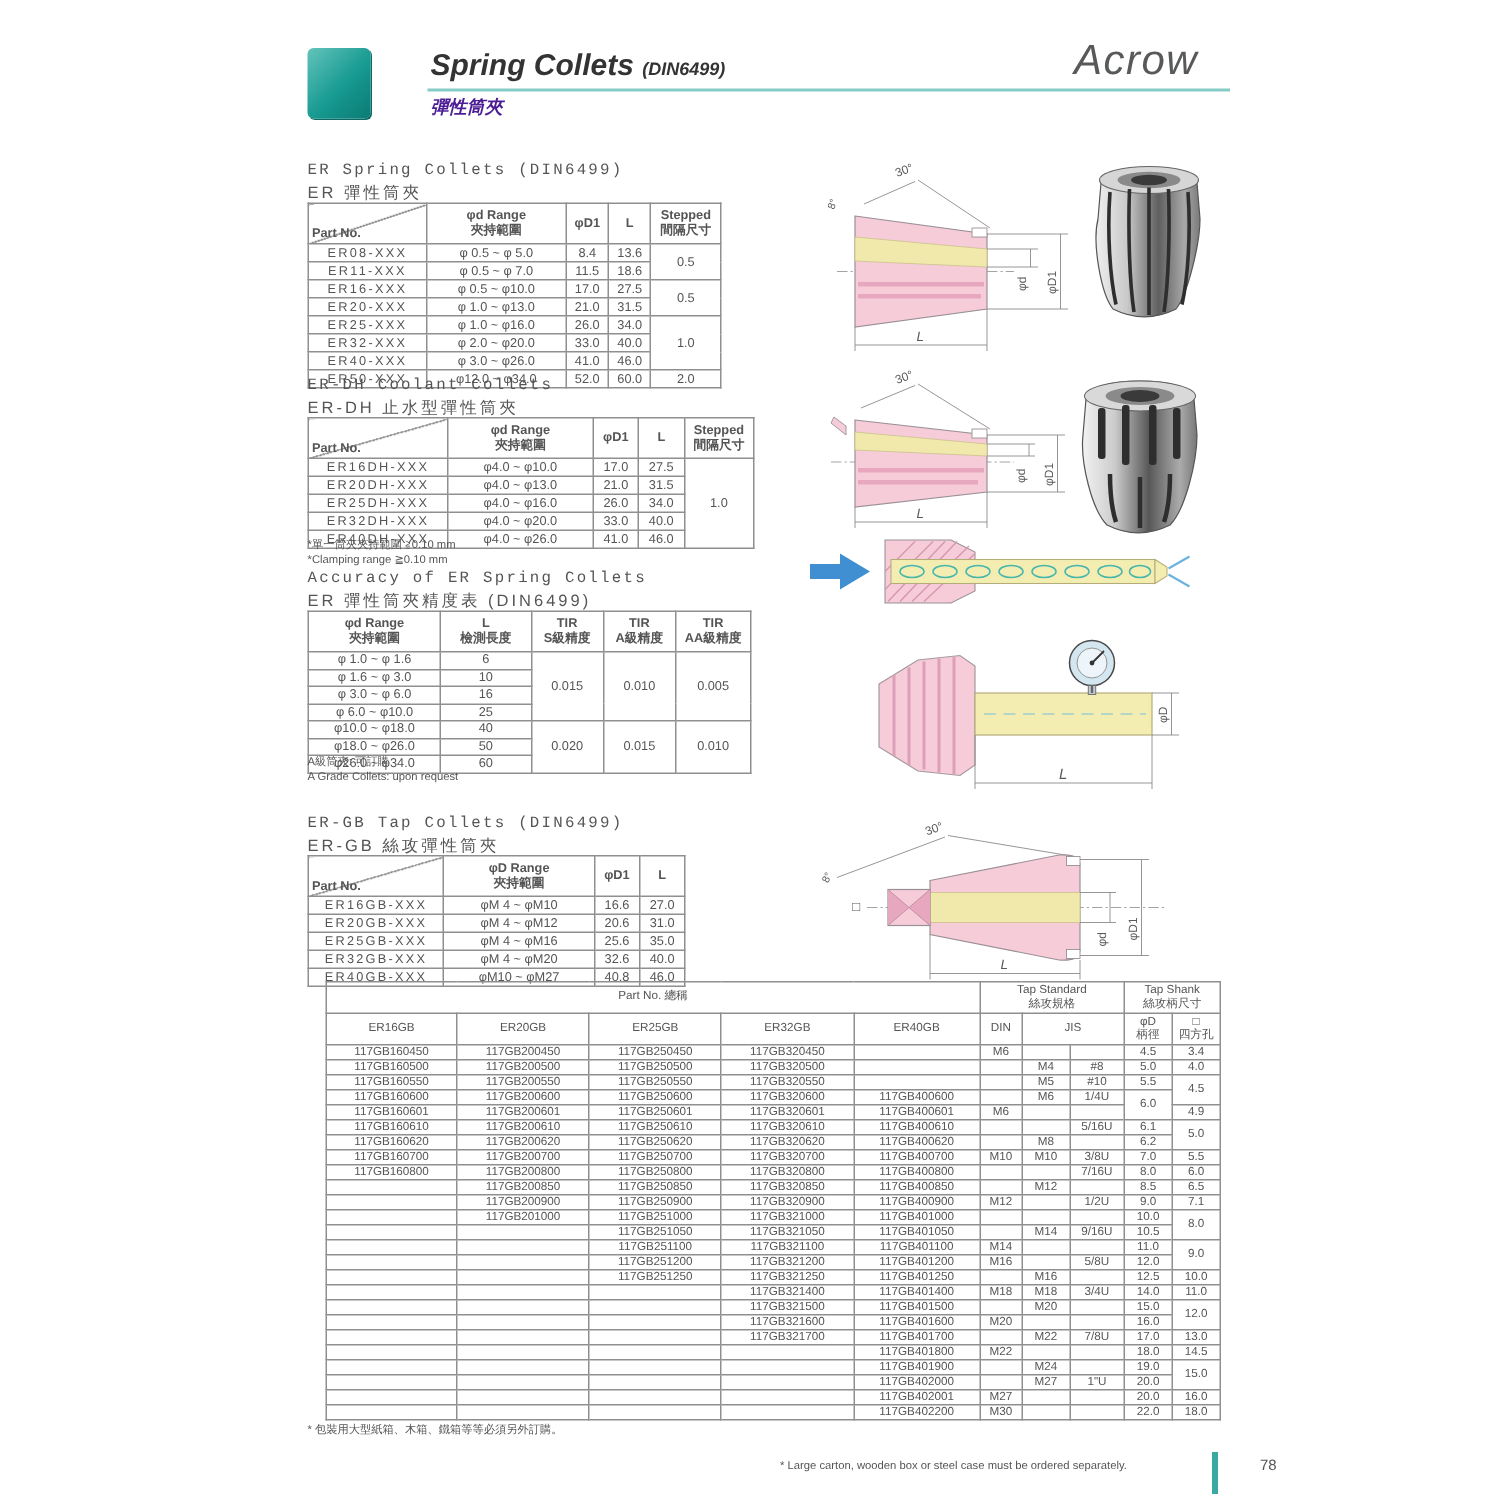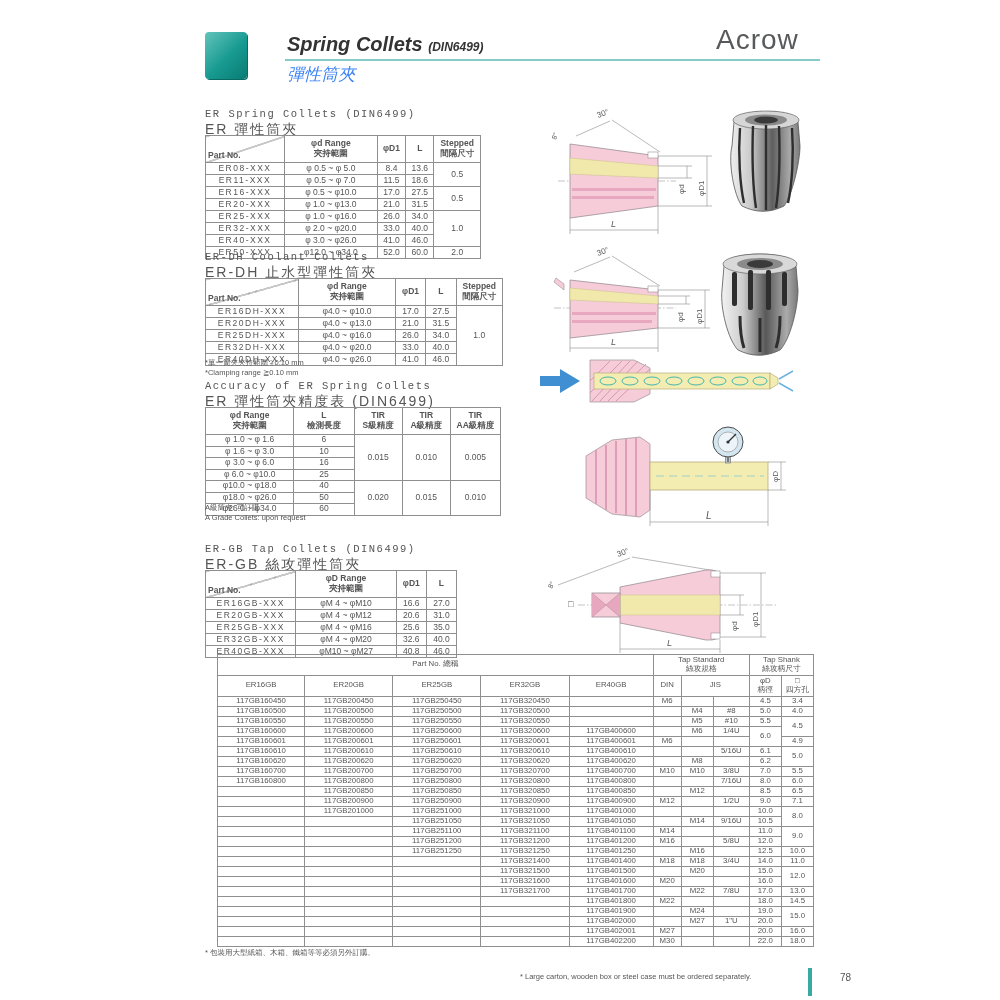--- a/index.html
+++ b/index.html
@@ -8,25 +8,25 @@
     font-family:"Liberation Sans",sans-serif;color:#4d4d4d;overflow:hidden;
   }
   .abs{position:absolute;}
   
   .hd-icon{width:42px;height:47px;border-radius:4px;
     background:linear-gradient(135deg,#63c4bb 0%,#179a91 55%,#0a7b73 100%);
     box-shadow:1px 1px 0 #0a6b64;}
   .hd-title{font-size:20px;font-weight:bold;font-style:italic;color:#333;white-space:nowrap;}
   .hd-title .din{font-size:12px;}
   .hd-rule{height:2px;background:#85cbc6;}
-  .hd-sub{font-size:17px;font-weight:normal;font-style:italic;color:#3b82f6;}
-  .brand{font-size:28px;color:#58595b;letter-spacing:1px;}
+  .hd-sub{font-size:12px;font-weight:bold;font-style:italic;color:#4c1d95;}
+  .brand{font-size:28px;color:#58595b;letter-spacing:1px;font-style:italic;}
   
   .st-en{font-size:10.5px;letter-spacing:1.5px;color:#555;white-space:nowrap;font-family:Liberation Mono, monospace;}
-  .st-zh{font-size:14px;letter-spacing:2px;color:#555;white-space:nowrap;}
+  .st-zh{font-size:11px;letter-spacing:2px;color:#555;white-space:nowrap;}
   
   table{border-collapse:collapse;table-layout:fixed;width:100%;color:#555;}
   th,td{border:1px solid #8f8f8f;text-align:center;padding:0 2px;
     white-space:pre-line;overflow:hidden;line-height:1.15;}
   .tbl{font-size:8.5px;}
   .tbl td{height:11px;}
   .tbl thead th{font-weight:bold;height:24px;padding:1px 2px;}
   .tbl-acc td{height:10.5px;}
   .tbl5{font-size:7.8px;padding-left:12px;}
   .tbl5 td{height:9px;}

